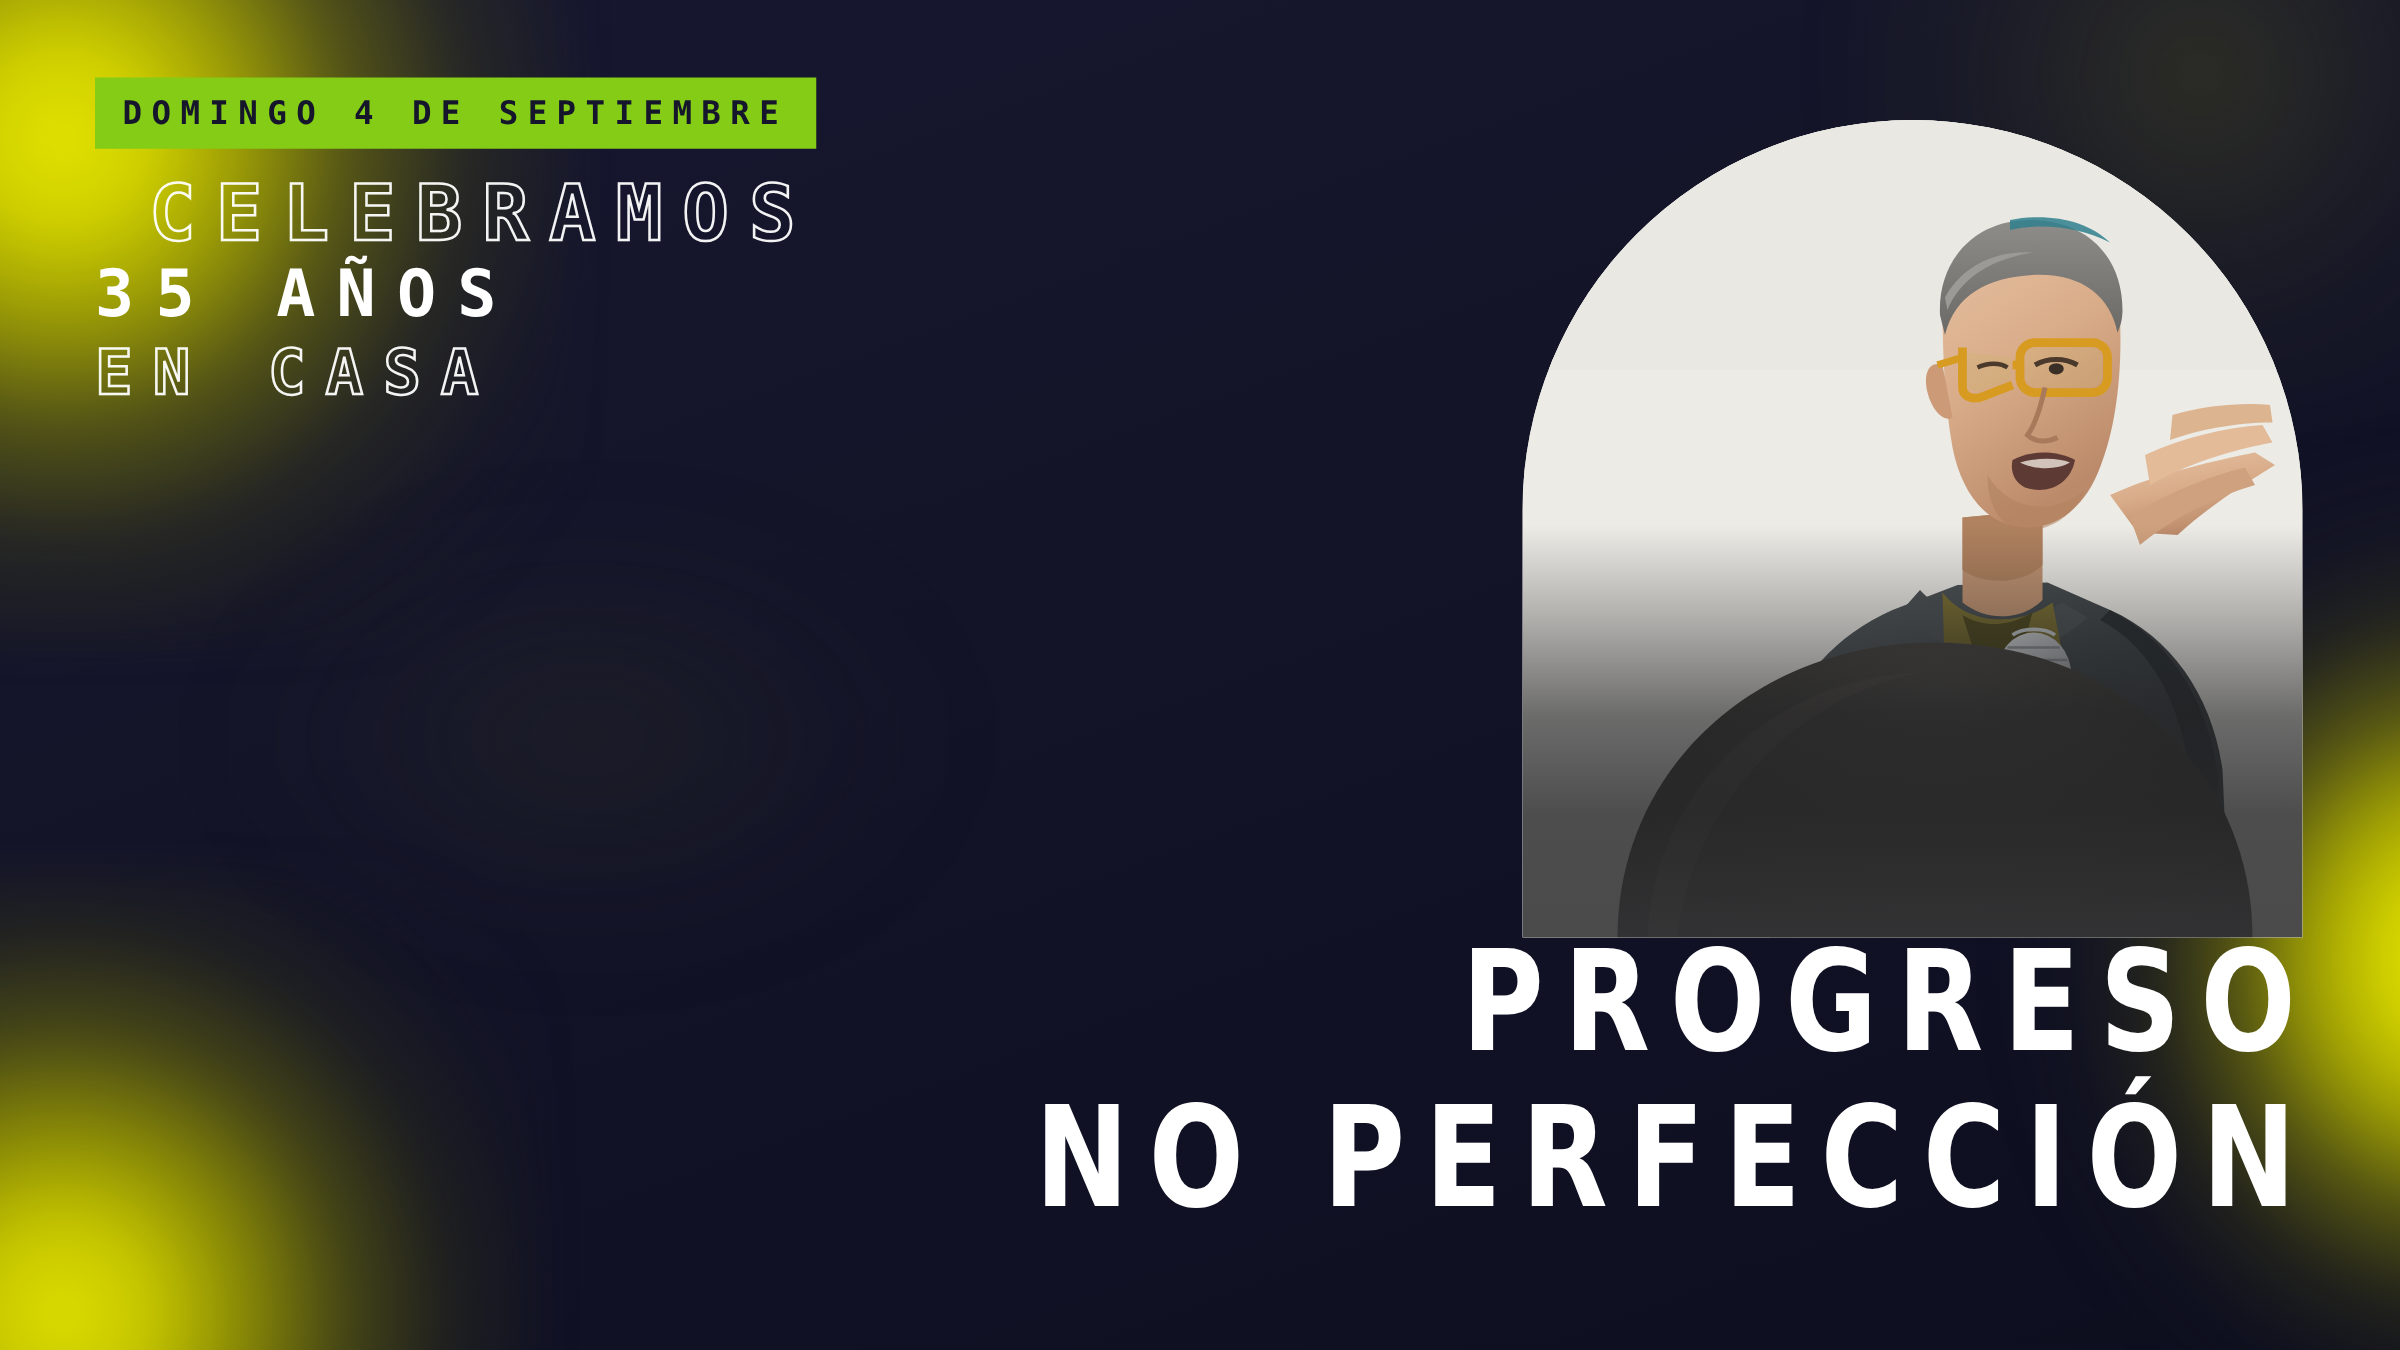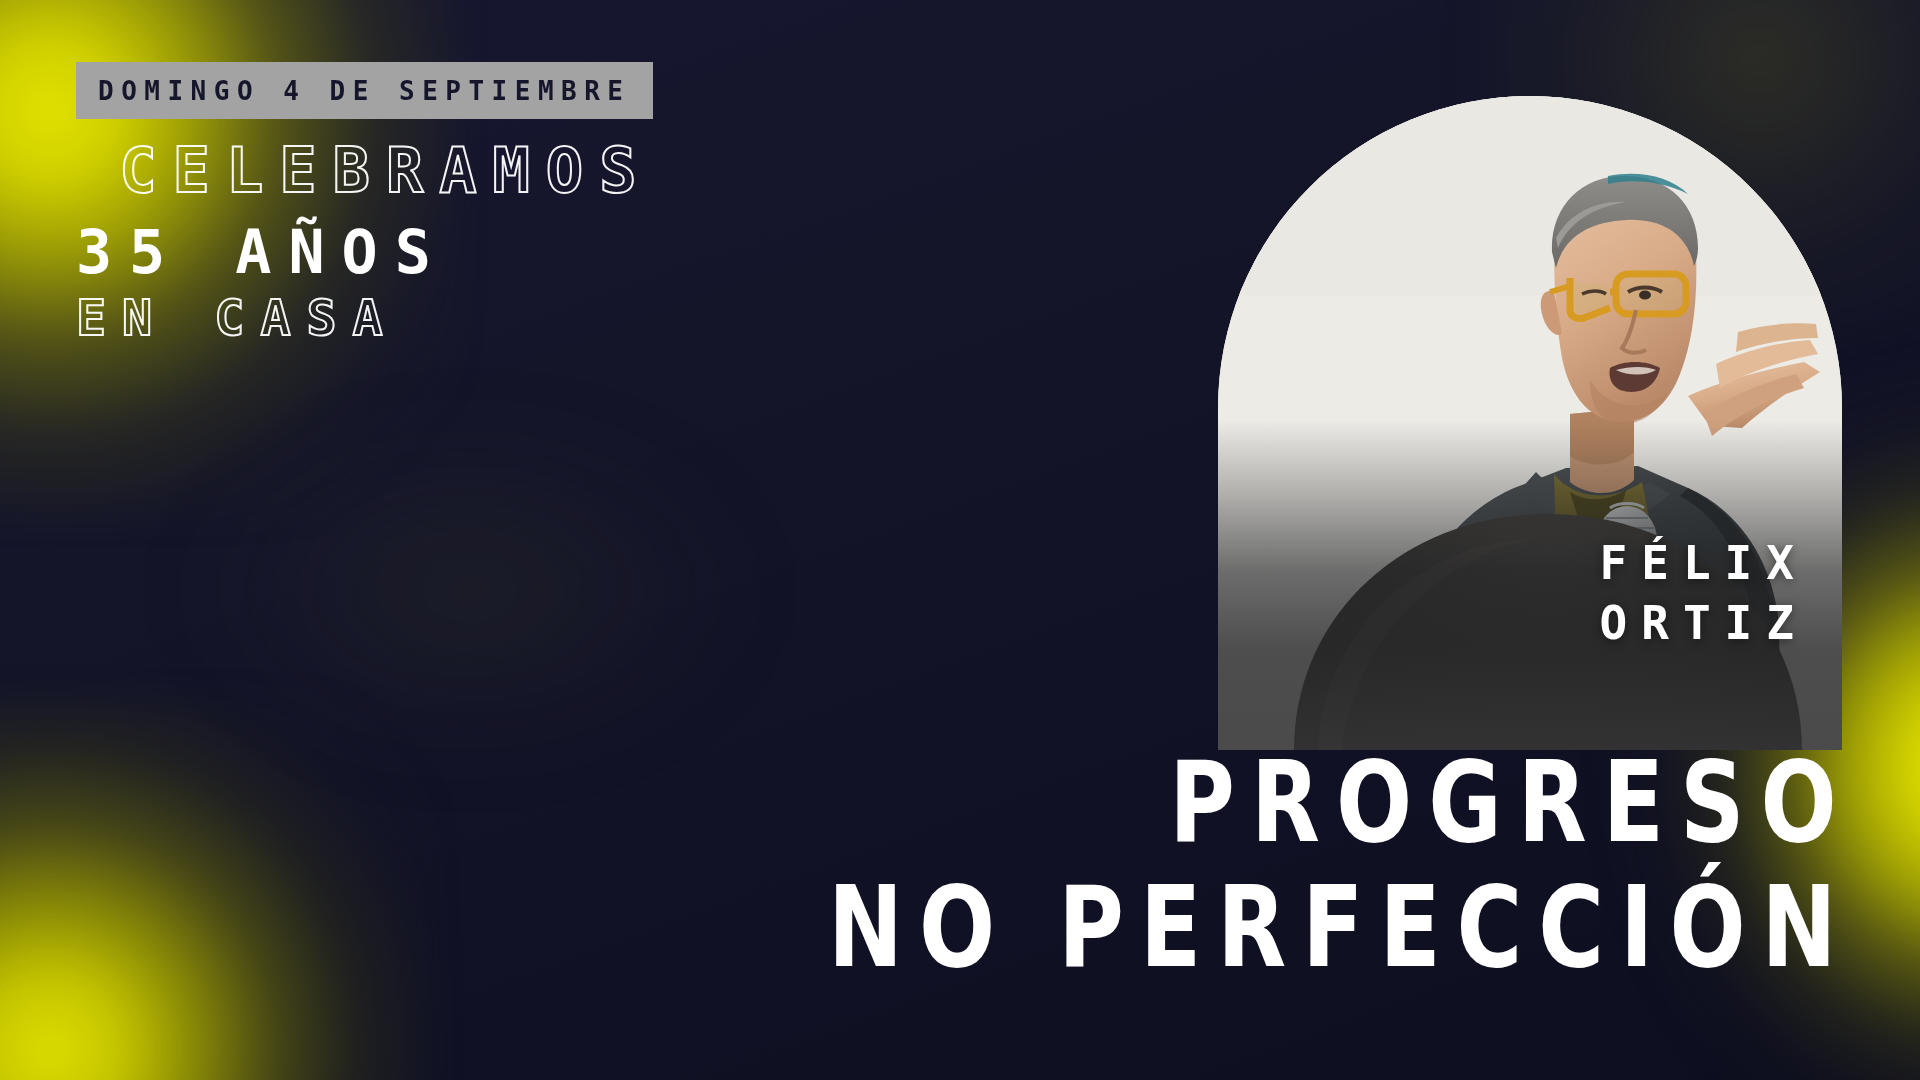--- a/index.html
+++ b/index.html
@@ -72,21 +72,21 @@
 
   
   .left-col {
     position: absolute;
     left: 76px;
     top: 62px;
     z-index: 20;
   }
   .date-badge {
     display: inline-block;
-    background: #a3a3a3;
+    background: #84cc16;
     color: #15162c;
     font-family: "DejaVu Sans Mono", "Liberation Mono", monospace;
     font-weight: 700;
     font-size: 26px;
     letter-spacing: 7.5px;
     line-height: 1;
     padding: 16px 22px 15px 22px;
     white-space: nowrap;
   }
   .celebramos {
@@ -95,24 +95,24 @@
     font-weight: 700;
     font-size: 62px;
     line-height: 1.02;
     letter-spacing: 16px;
     color: transparent;
     -webkit-text-stroke: 2px rgba(255,255,255,0.95);
     white-space: nowrap;
     text-align: right;
   }
   .anos {
-    margin-top: 20px;
-    font-family: "DejaVu Sans Mono", "Liberation Mono", monospace;
-    font-weight: 700;
-    font-size: 60px;
+    margin-top: 8px;
+    font-family: "DejaVu Sans Mono", "Liberation Mono", monospace;
+    font-weight: 700;
+    font-size: 52px;
     line-height: 1.02;
     letter-spacing: 17px;
     color: #ffffff;
     white-space: nowrap;
   }
   .encasa {
     margin-top: 10px;
     font-family: "DejaVu Sans Mono", "Liberation Mono", monospace;
     font-weight: 700;
     font-size: 50px;
@@ -327,24 +327,20 @@
         <path d="M392 412 C 400 406, 418 406, 426 412" stroke="#b8bdbf" stroke-width="3" fill="none"></path>
       </g>
 
       <path d="M76 654 C 76 520, 186 418, 330 418
                C 474 418, 584 520, 584 654 Z" fill="url(#podiumG)"></path>
       <path d="M100 654 C 104 540, 196 446, 320 442
                C 226 458, 136 542, 124 654 Z" fill="#56534e" opacity="0.45"></path>
     </svg>
 
     <div class="name-overlay"></div>
-    <div class="name-text">
-      <span class="ln">FÉLIX</span>
-      <span class="ln">ORTIZ</span>
-    </div>
   </div>
 
   <div class="headline">
     <span class="hl-line">PROGRESO</span>
     <span class="hl-line">NO PERFECCIÓN</span>
   </div>
 
 </div>
 
 </body></html>

